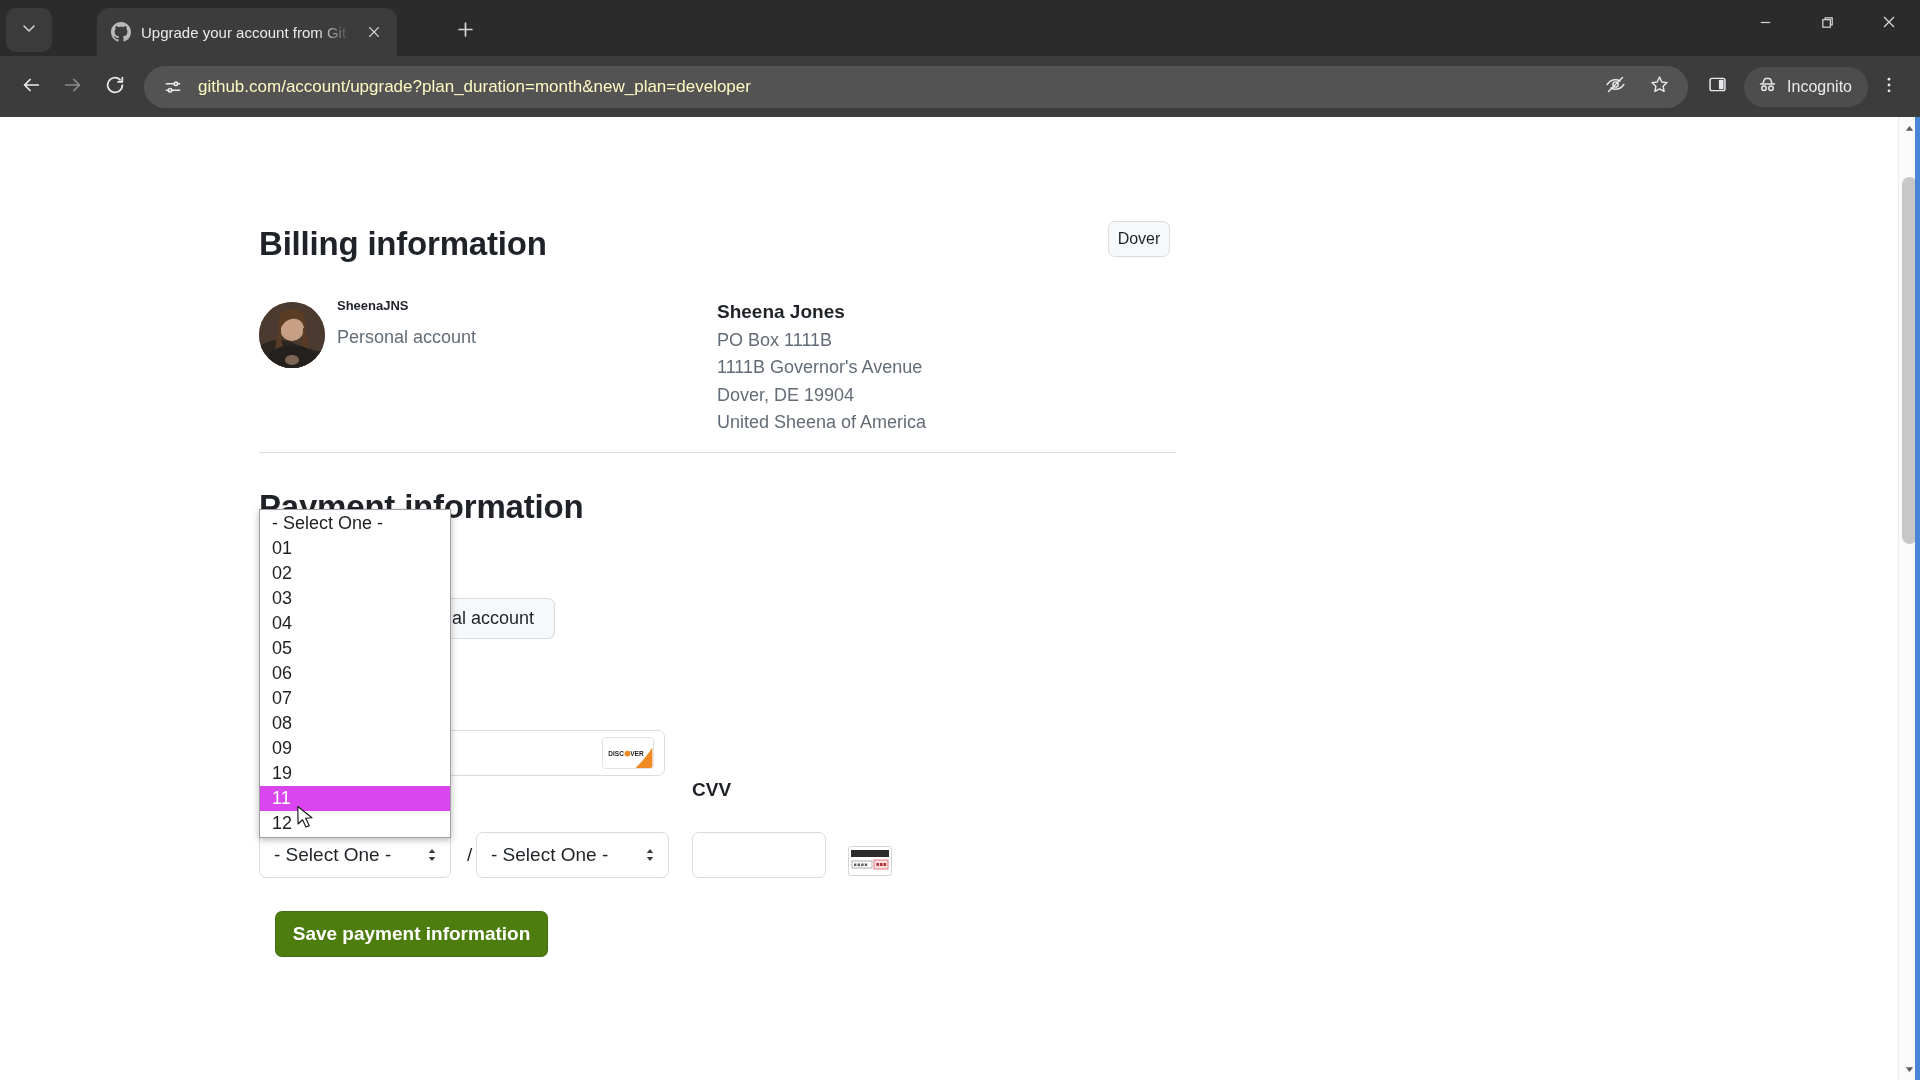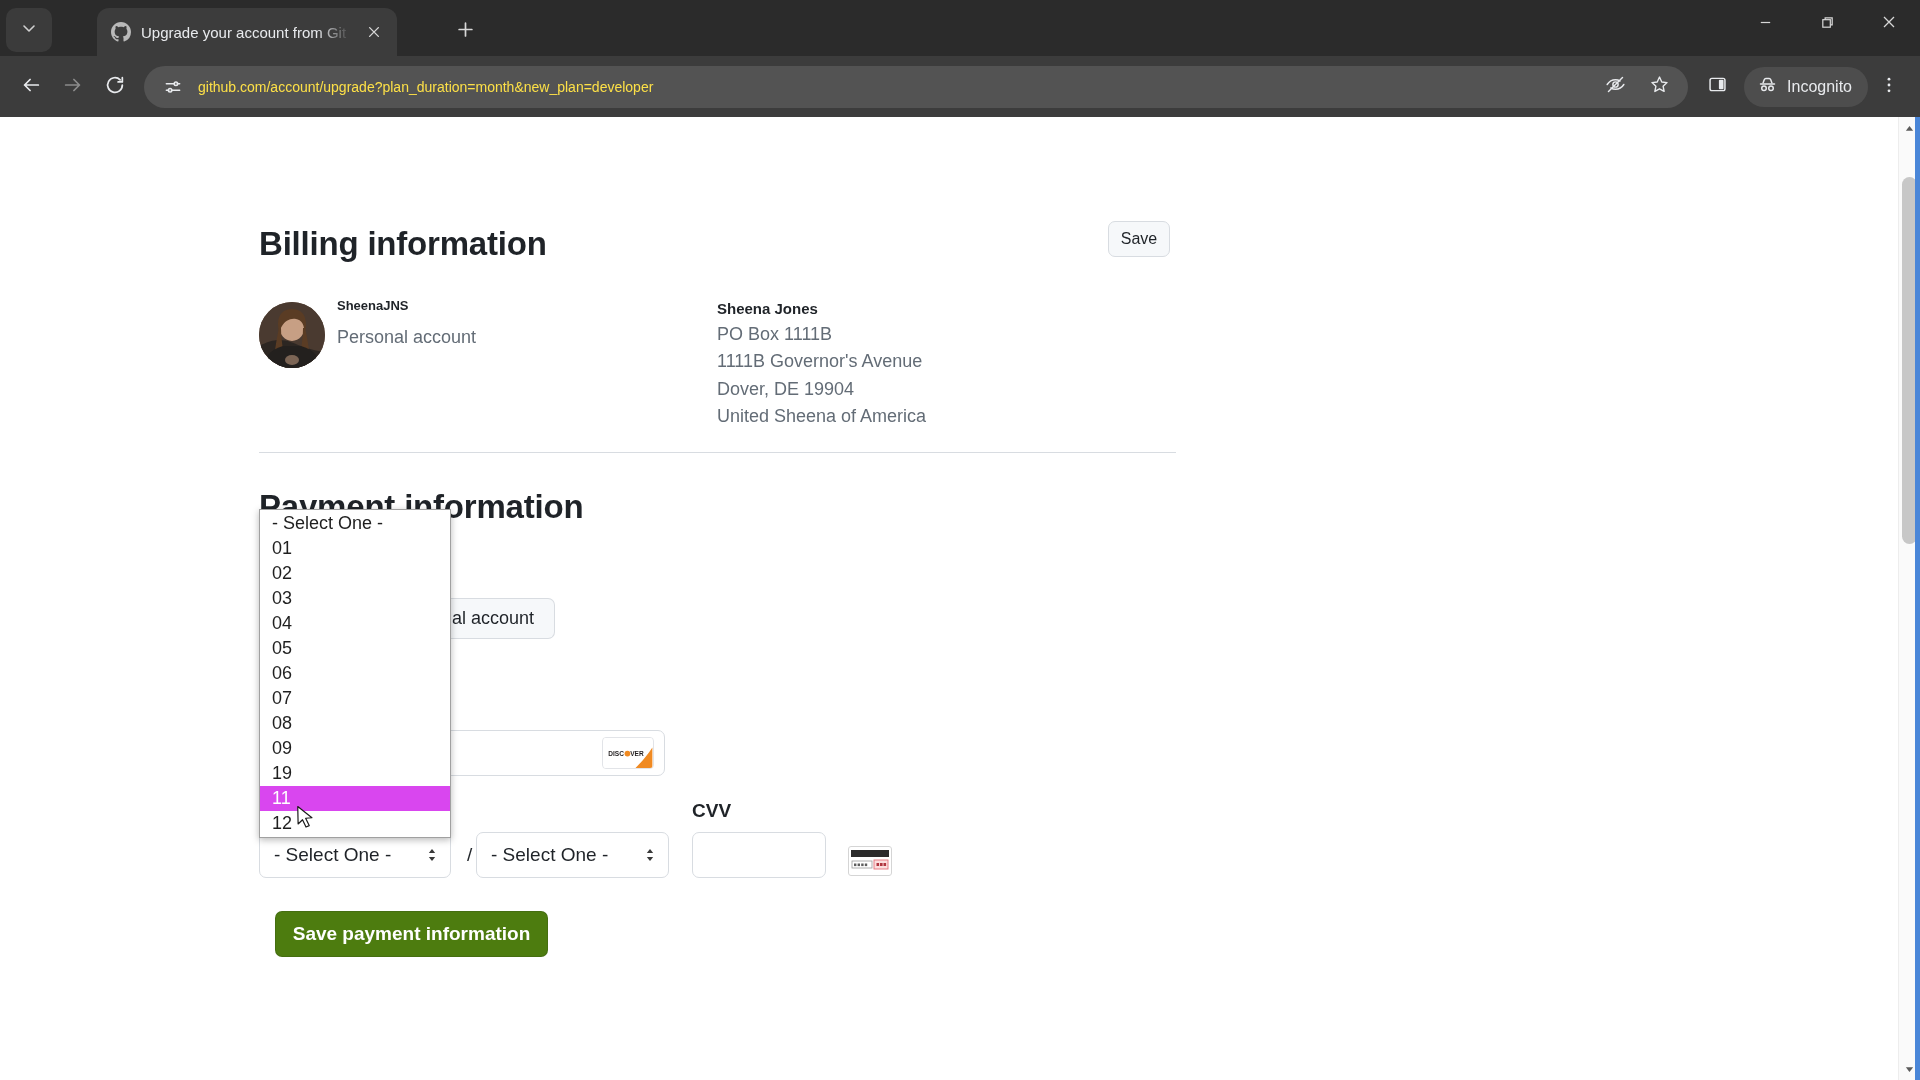--- a/index.html
+++ b/index.html
@@ -66,21 +66,21 @@
   .omnibox {
     flex: 1 1 auto; height: 42px; background: #535353; border-radius: 21px;
     display: flex; align-items: center; padding: 0 8px 0 16px; margin: 0 8px;
     min-width: 0;
   }
   .omnibox-icon {
     width: 26px; height: 26px; flex: 0 0 auto; margin-right: 12px;
     display: flex; align-items: center; justify-content: center;
   }
   .omnibox-url {
-    color: #fde047; font-size: 14px; white-space: nowrap; overflow: hidden;
+    color: #fef9c3; font-size: 17px; white-space: nowrap; overflow: hidden;
     flex: 1 1 auto;
   }
   .omni-actions { display: flex; align-items: center; gap: 2px; flex: 0 0 auto; }
   .incognito-pill {
     height: 40px; border-radius: 20px; background: #4d4d4d;
     display: flex; align-items: center; gap: 9px; padding: 0 16px 0 13px;
     margin-left: 6px; flex: 0 0 auto;
   }
   .incognito-pill span { color: #e8eaed; font-size: 16px; white-space: nowrap; }
 
@@ -116,21 +116,21 @@
     color: #1f2328; font-size: 13px; font-weight: 600;
   }
   .acct-type {
     position: absolute; left: 337px; top: 210px;
     color: #636c76; font-size: 18px;
   }
   .addr {
     position: absolute; left: 717px; top: 181px;
     color: #636c76; font-size: 18px; line-height: 1.52;
   }
-  .addr .nm { color: #1f2328; font-weight: 600; font-size: 15px; }
+  .addr .nm { color: #1f2328; font-weight: 600; font-size: 19px; }
   .rule {
     position: absolute; left: 259px; top: 335px; width: 917px; height: 1px;
     background: #d8dce1;
   }
 
   .tabs-seg { position: absolute; left: 259px; top: 481px; display: flex; }
   .seg {
     height: 41px; padding: 0 20px; border: 1px solid #d8dce1;
     background: #f6f8fa; color: #1f2328; font-size: 18px;
     display: flex; align-items: center;
@@ -357,21 +357,21 @@
       </span>
     </div>
   </div>
 
   <div class="viewport">
     <div class="page">
       <div class="content">
 
         <div class="h1" style="left:259px; top:108px;">Billing information</div>
 
-        <div class="edit-btn">Save</div>
+        <div class="edit-btn">Dover</div>
 
         <div class="avatar">
           <svg viewBox="0 0 66 66" width="66" height="66">
             <rect width="66" height="66" fill="#4a3a30"></rect>
             <path d="M0 44c8-4 14-6 20-6 9 0 14 3 22 6 9 3 15 5 24 6v16H0z" fill="#2c2622"></path>
             <ellipse cx="33" cy="24" rx="13" ry="15" fill="#c79f84"></ellipse>
             <path d="M19 22c0-10 6-15 14-15s14 5 14 15c0 4-1 7-2 9 1-9-3-13-8-14-6-1-11 2-14 7-2 3-3 6-2 9-1-3-2-7-2-11z" fill="#5a3c24"></path>
             <path d="M20 26c-2 8-3 16-4 22h8c-1-7-2-15-2-22z" fill="#5a3c24"></path>
             <path d="M46 26c2 8 3 16 4 22h-8c1-7 2-15 2-22z" fill="#5a3c24"></path>
             <path d="M24 44h18c7 2 12 5 15 9v13H9V53c3-4 8-7 15-9z" fill="#23201e"></path>
@@ -405,21 +405,21 @@
               <rect x="0" y="0" width="52" height="32" fill="#ffffff"></rect>
               <path d="M34 32h18V10c-6 9-12 16-18 22z" fill="#f08a22"></path>
               <text x="5" y="19" font-family="Liberation Sans, sans-serif" font-size="7" font-weight="bold" fill="#231f20">DISC</text>
               <circle cx="25.4" cy="16.6" r="3.1" fill="#f08a22"></circle>
               <text x="28.4" y="19" font-family="Liberation Sans, sans-serif" font-size="7" font-weight="bold" fill="#231f20">VER</text>
             </svg>
           </span>
         </div>
 
         <div class="field-label" style="left:430px; top:697px;">)</div>
-        <div class="field-label" style="left:692px; top:683px;">CVV</div>
+        <div class="field-label" style="left:692px; top:662px;">CVV</div>
 
         <div class="sel" style="left:259px; top:715px; width:192px;">
           <span class="txt">- Select One -</span>
           <span class="arrows">
             <svg viewBox="0 0 10 16" width="10" height="16">
                 <path d="M5 2l3.2 4H1.8z" fill="#3a3a3a"></path>
                 <path d="M5 14l3.2-4H1.8z" fill="#3a3a3a"></path>
               </svg>
           </span>
         </div>

